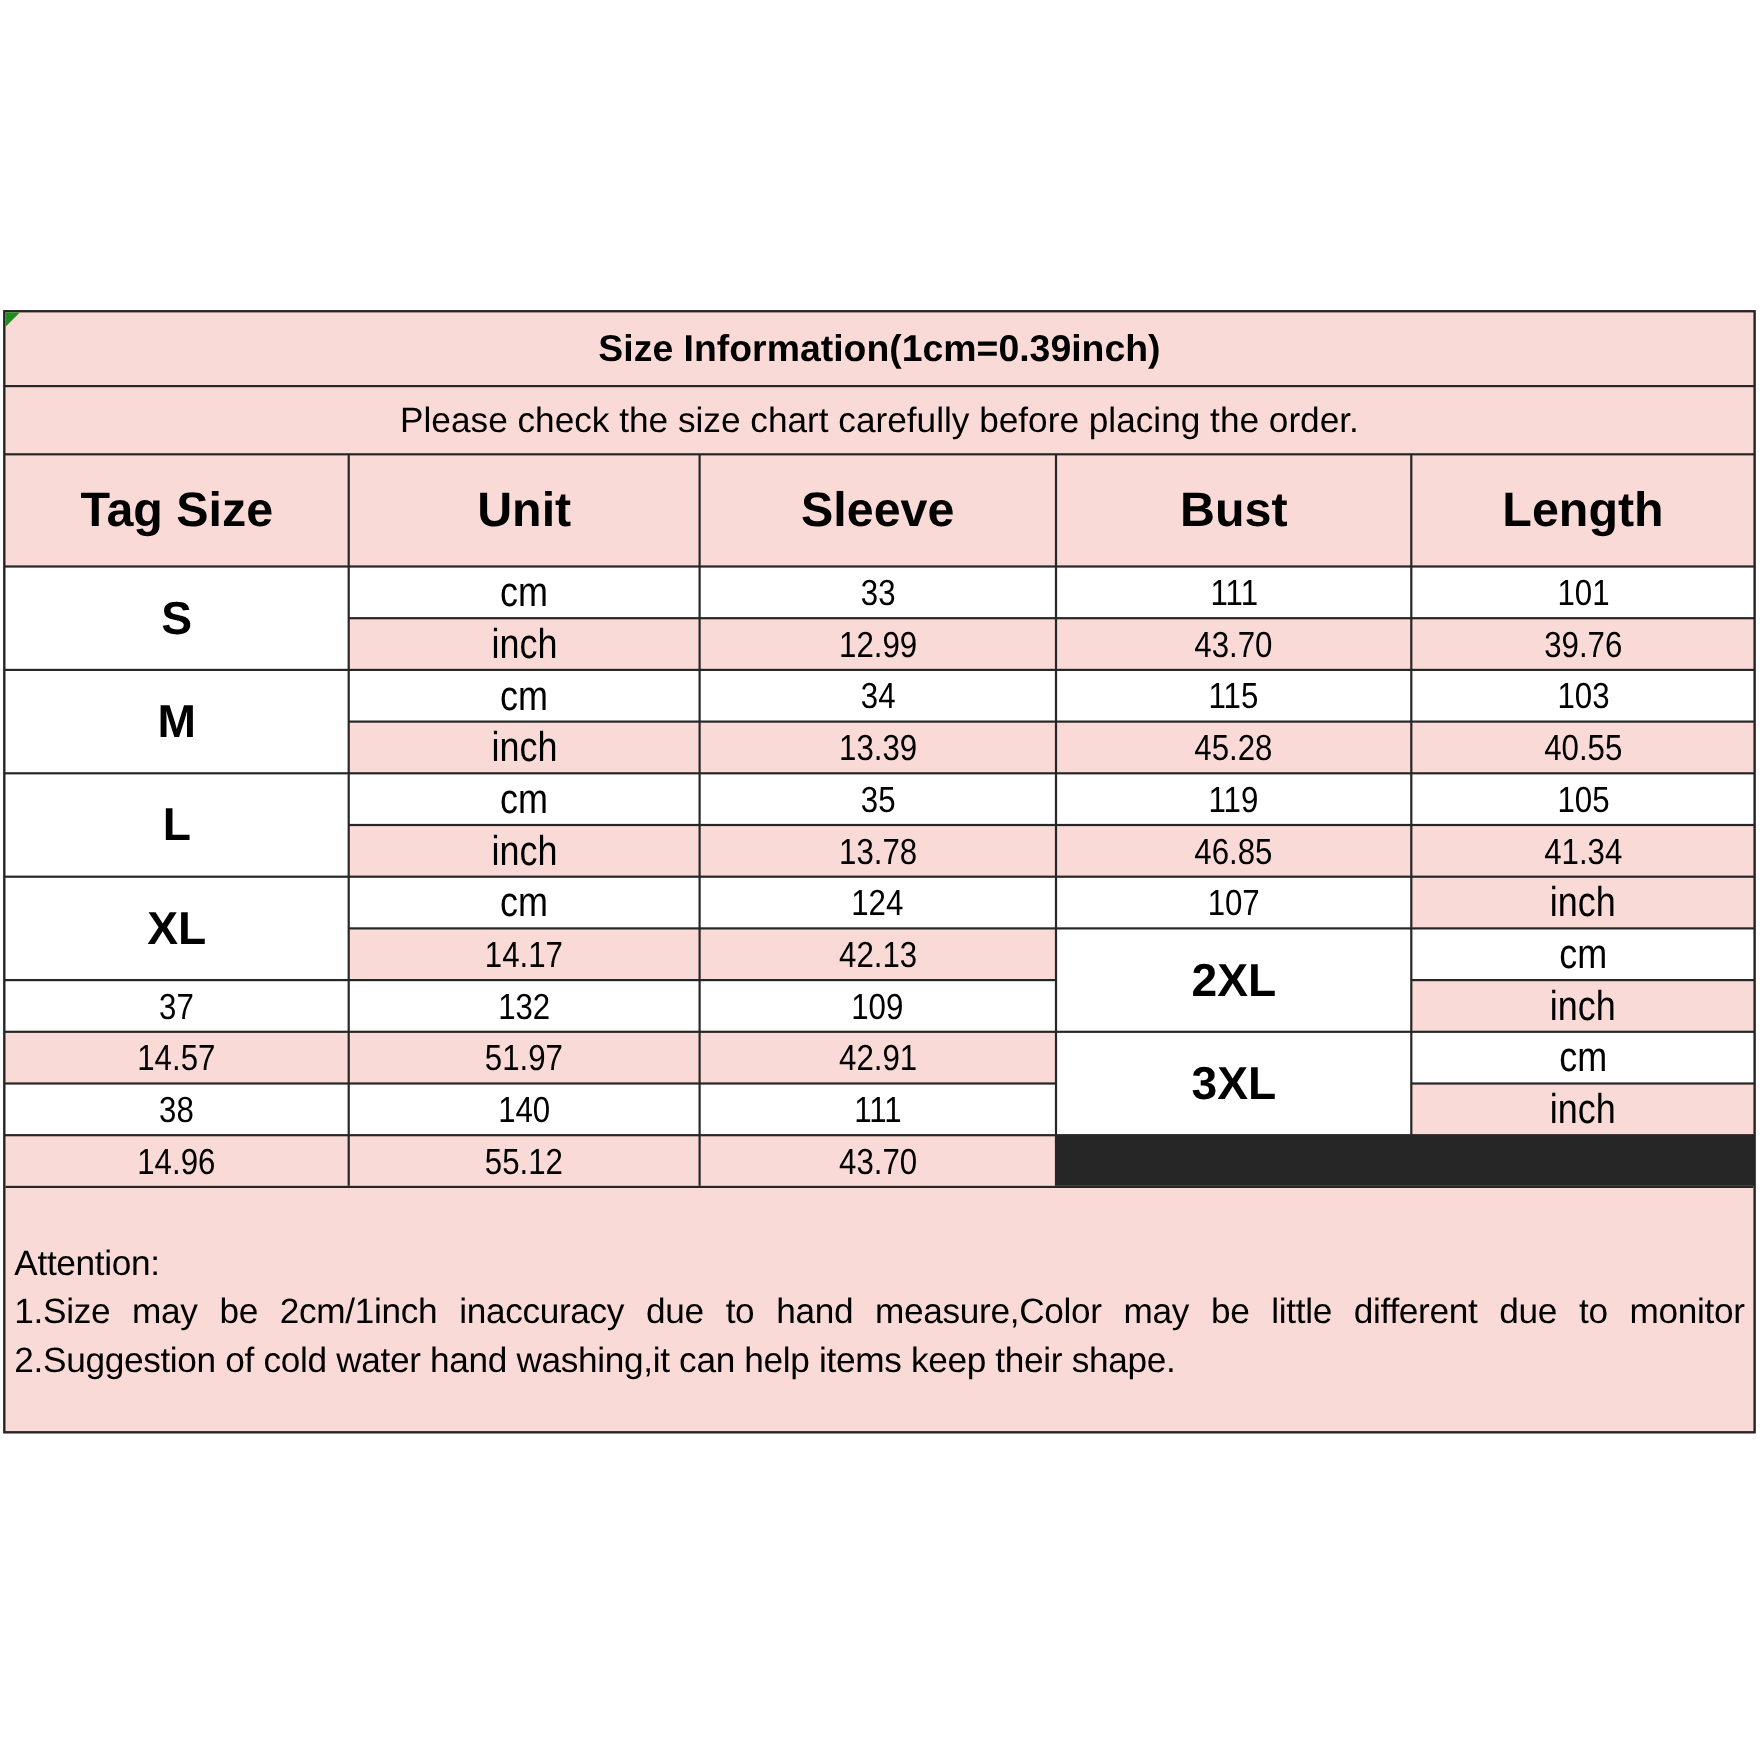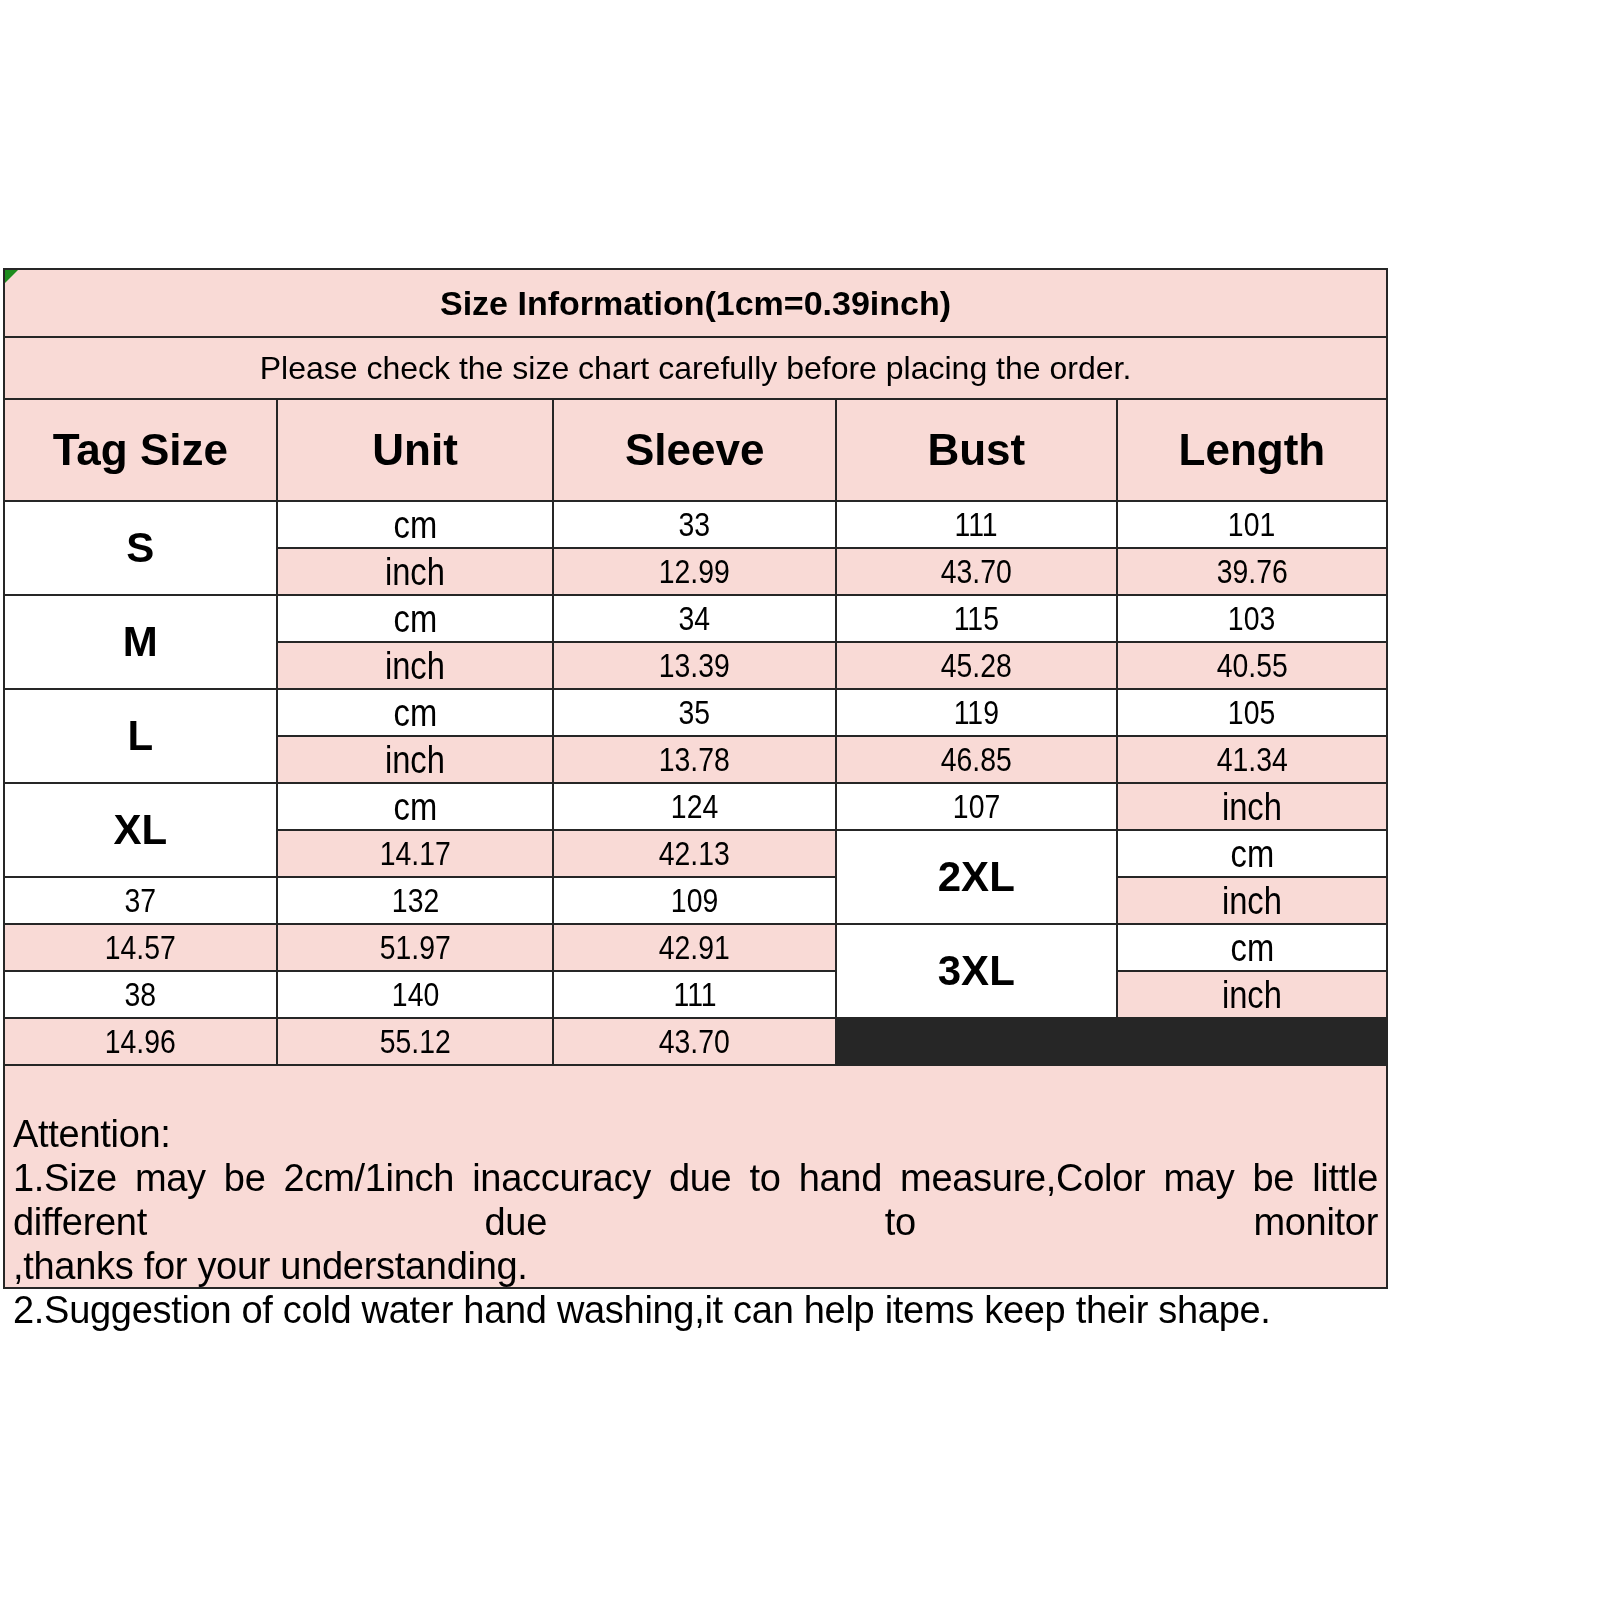--- a/index.html
+++ b/index.html
@@ -6,21 +6,21 @@
     --pink:#F9DAD6;
     --border:#262626;
     --green:#1E8C1E;
     --ink:#000000;
   }
   *{box-sizing:border-box;margin:0;padding:0;}
   html,body{width:1600px;height:1600px;background:#ffffff;overflow:hidden;}
   body{font-family:"Liberation Sans",sans-serif;color:var(--ink);}
 
   .box{
-    position:absolute;left:3px;top:268px;width:1385px;
+    position:absolute;left:3px;top:282px;width:1593px;
     border:2px solid var(--border);
     background:var(--border);
   }
   .corner{
     position:absolute;left:0;top:0;width:0;height:0;z-index:5;
     border-top:13px solid var(--green);
     border-right:13px solid transparent;
   }
 
   .grid{
@@ -42,21 +42,21 @@
   .subtitle{font-size:32px;}
   .hcell{font-weight:bold;font-size:44px;}
   .unit{font-size:38px;}
   .cond{display:inline-block;transform:scaleX(0.86);transform-origin:center;}
 
   .attention{
     border-top:2px solid var(--border);
     background:var(--pink);
     height:223px;
     padding:46px 8px 0 8px;
-    font-size:38px;line-height:44px;
+    font-size:32px;line-height:44px;
     letter-spacing:-0.3px;
   }
   .attention .justify{
     text-align:justify;
     text-align-last:justify;
     text-justify:inter-word;
   }
 </style>
 </head>
 <body>
@@ -222,16 +222,15 @@
         <span class="cond">55.12</span>
       </div>
     <div class="c pink">
         <span class="cond">43.70</span>
       </div>
   </div>
 
   <div class="attention">
     <div>Attention:</div>
     <div class="justify">1.Size may be 2cm/1inch inaccuracy due to hand measure,Color may be little different due to monitor</div>
-    <div>,thanks for your understanding.</div>
     <div>2.Suggestion of cold water hand washing,it can help items keep their shape.</div>
   </div>
 </div>
 
 </body></html>

